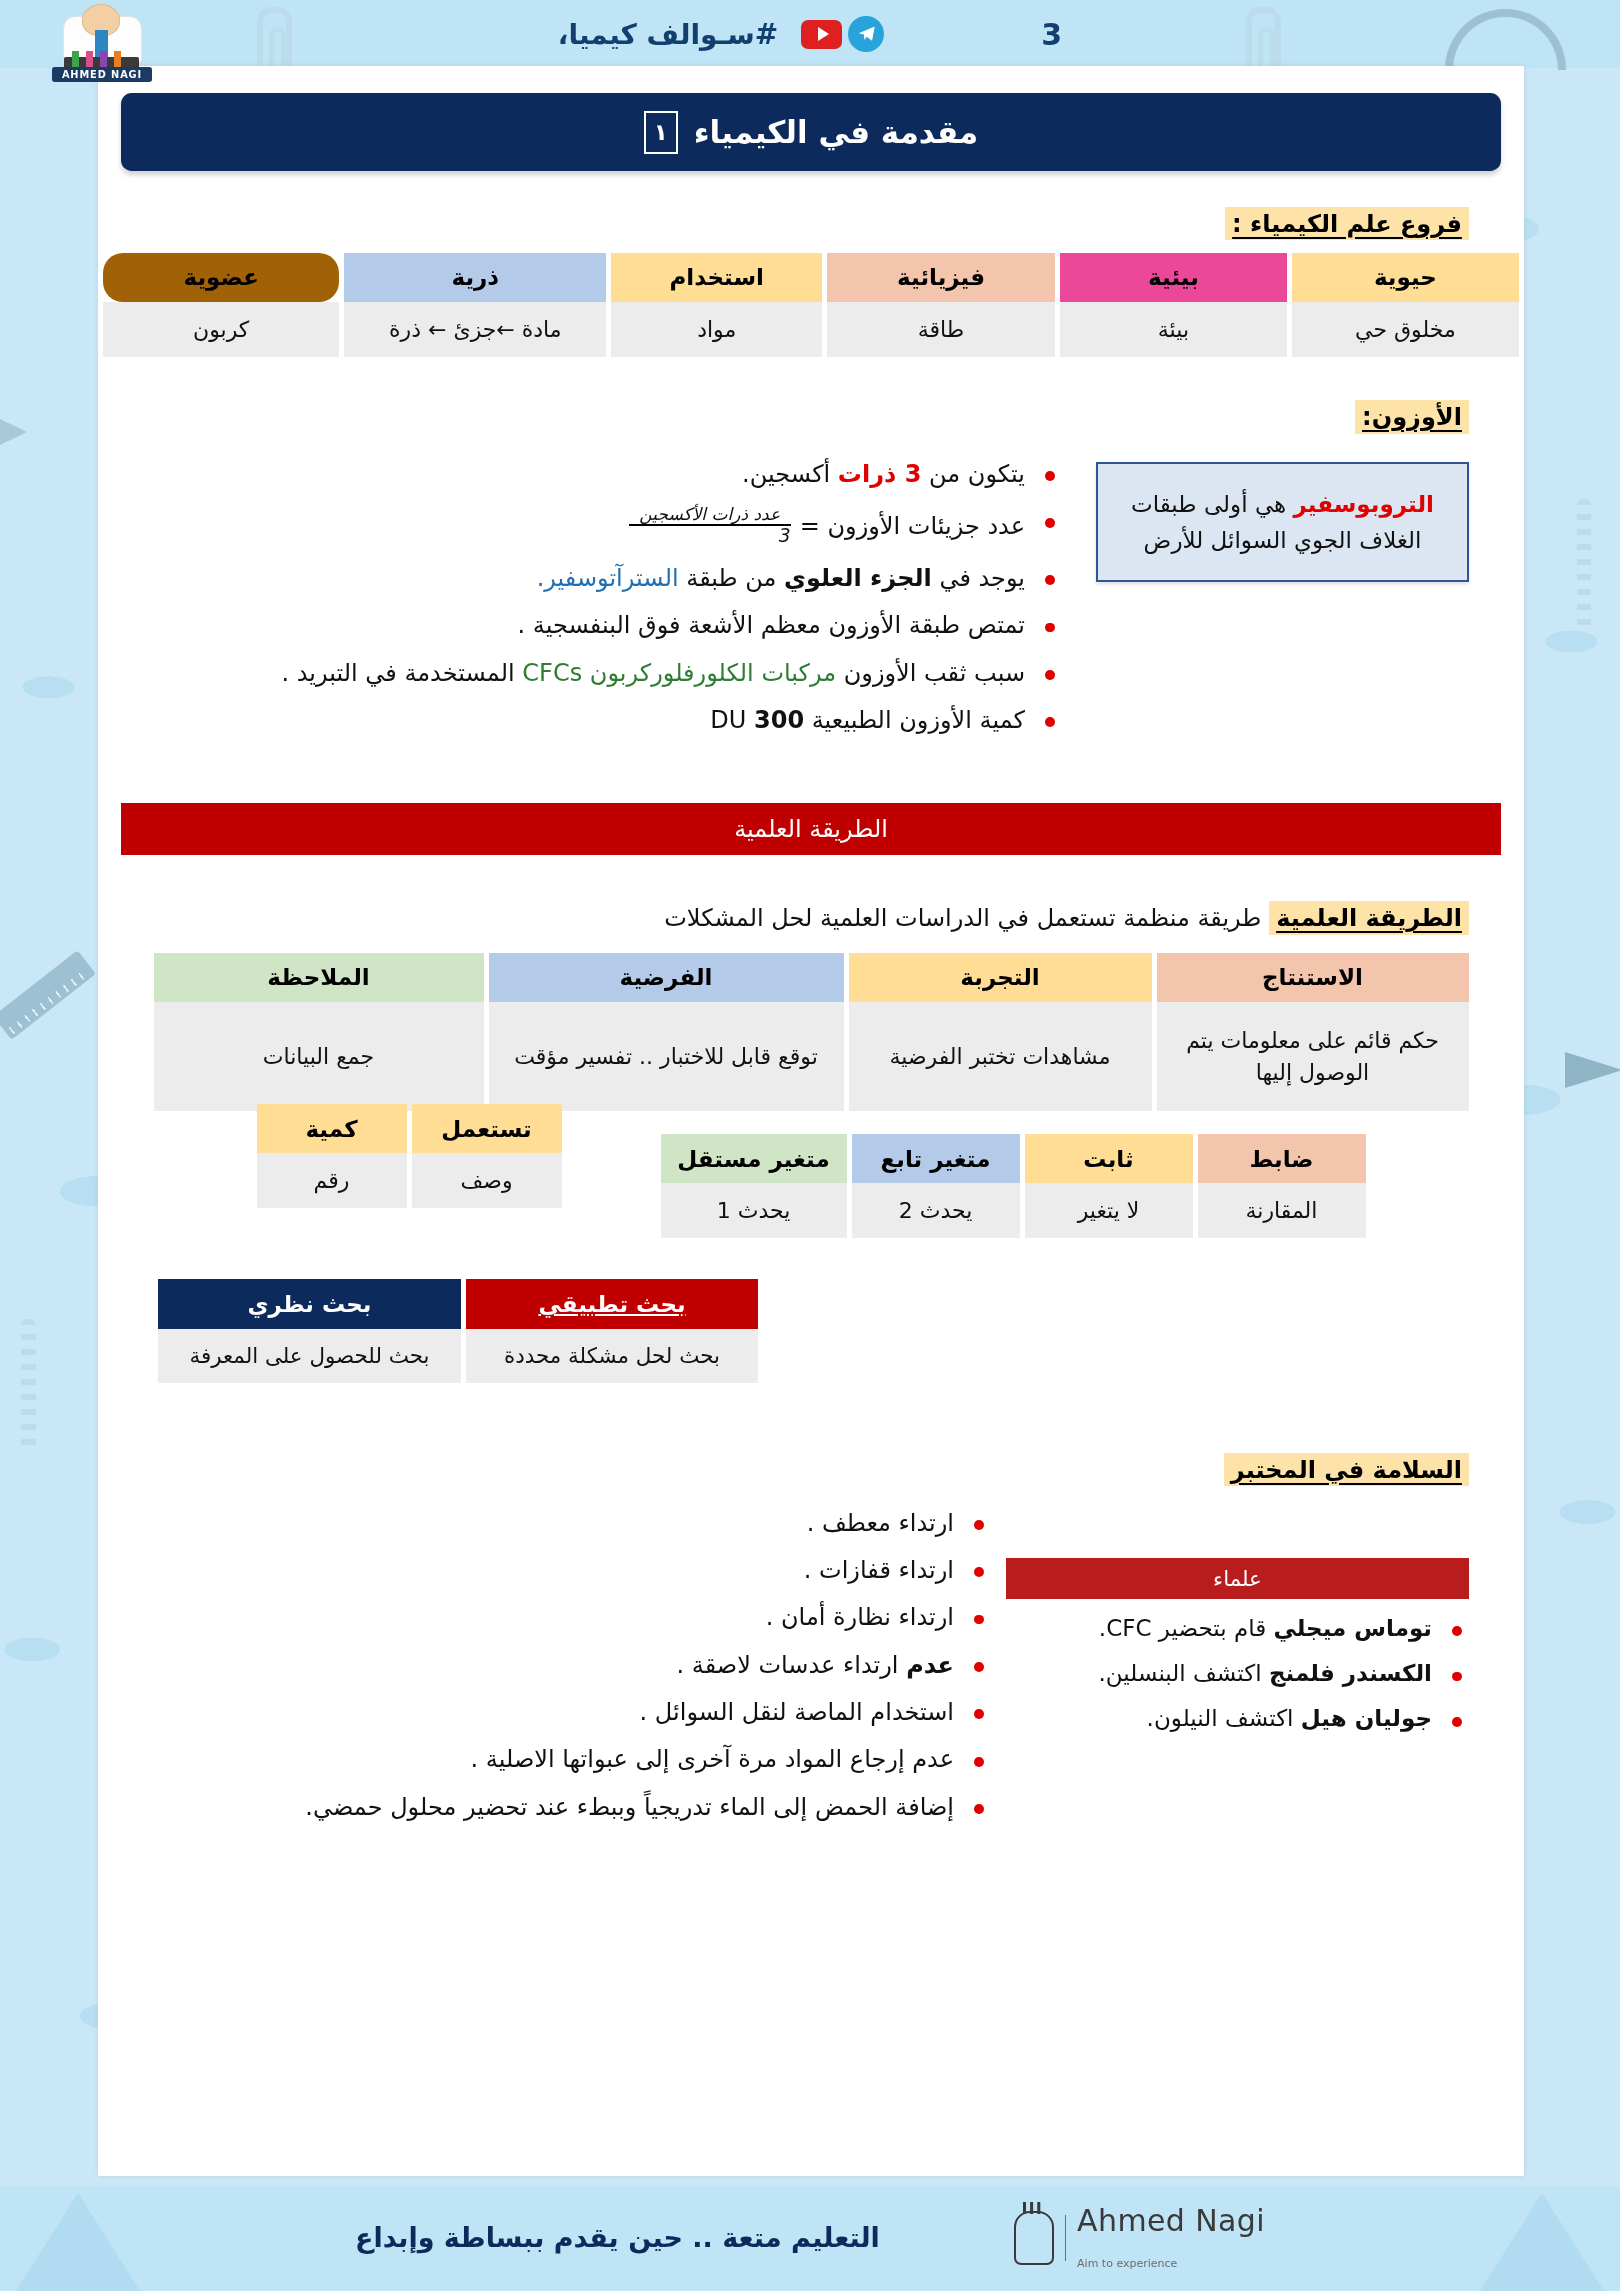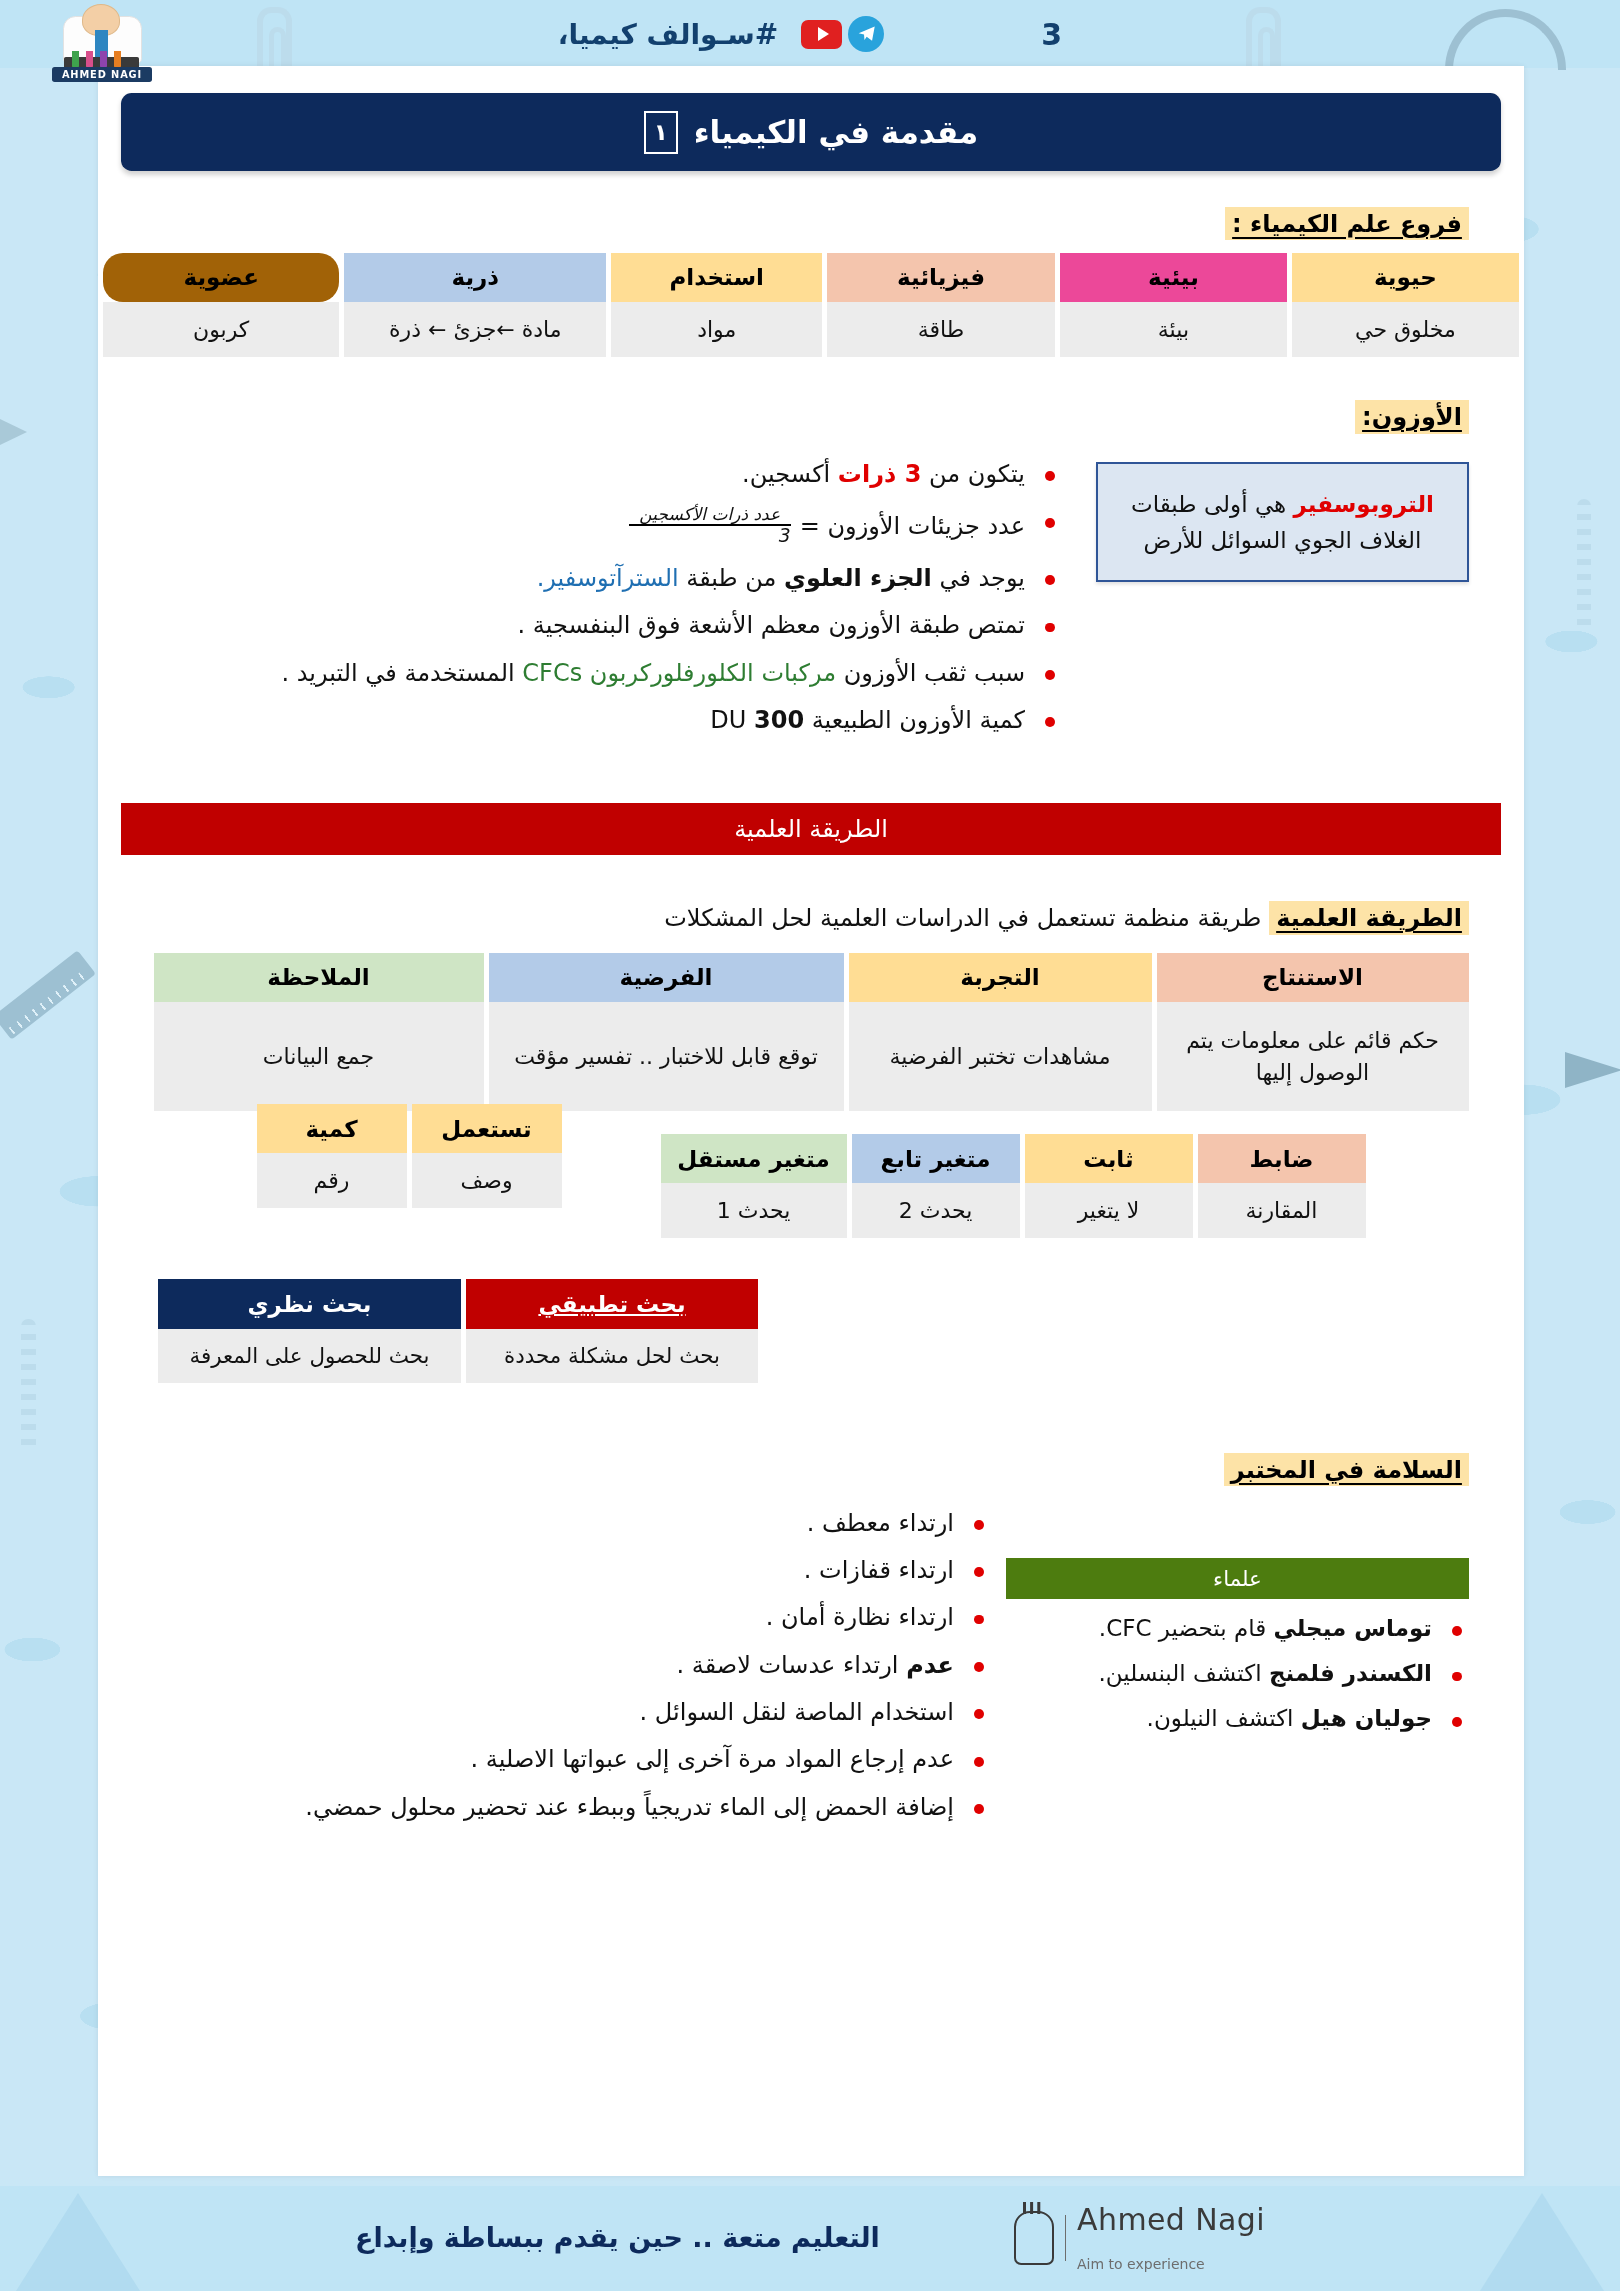--- a/index.html
+++ b/index.html
@@ -182,21 +182,21 @@
   .redbar{
     margin:0 23px;height:52px;background:#c00000;display:flex;align-items:center;
     justify-content:center;color:#fff;font-size:24px;
   }
 
   
   .resbar{font-size:23px;font-weight:bold;color:#fff;text-align:center;padding:10.7px 9px;}
 
   
   .sci-title{
-    background:#4d7c0f;color:#fff;text-align:center;font-size:21.4px;padding:8px 0;width:463px;
+    background:#b91c1c;color:#fff;text-align:center;font-size:21.4px;padding:8px 0;width:463px;
   }
 
   
   .footer{position:absolute;left:0;right:0;bottom:0;height:114px;z-index:6;}
   .foot-inner{
     position:absolute;left:0;right:0;top:23px;height:75px;
     display:flex;align-items:center;justify-content:center;gap:134px;
   }
   .foot-slogan{font-size:27px;font-weight:bold;color:#0d2a5c;direction:rtl;}
   .brand{display:flex;align-items:center;gap:10.7px;direction:ltr;}
@@ -204,21 +204,21 @@
     width:36px;height:50px;border:2.7px solid #3a3a3a;border-radius:16px 16px 7.1px 7.1px;
     position:relative;
   }
   .brand .hand:before{
     content:"";position:absolute;left:7.1px;top:-10.7px;width:2.7px;height:12.5px;background:#3a3a3a;
     box-shadow:7.1px 0 0 #3a3a3a, 14.3px 0 0 #3a3a3a;
   }
   .brand .bar{width:1.8px;height:46px;background:#6d6d6d;}
   .brand .btxt{display:flex;flex-direction:column;line-height:1;}
   .brand .bname{font-size:30px;color:#3a3a3a;letter-spacing:0.4px;}
-  .brand .btag{font-size:14px;color:#6d6d6d;margin-top:22px;}
+  .brand .btag{font-size:11px;color:#6d6d6d;margin-top:22px;}
 </style>
 </head>
 <body>
 
 <div class="bg-pattern"></div>
 <div class="bg-top-strip"></div>
 <div class="bg-bottom-strip"></div>
 
 <div class="deco clip" style="left:257px;top:7.1px;"></div>
 <div class="deco clip" style="left:1246px;top:7.1px;"></div>

